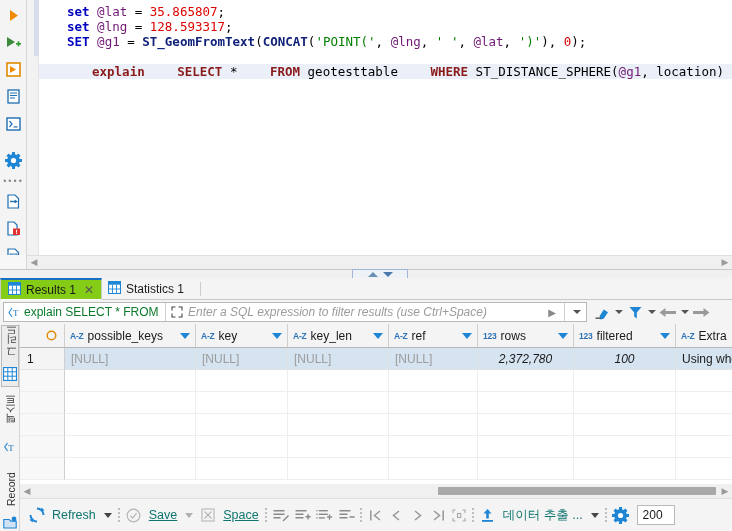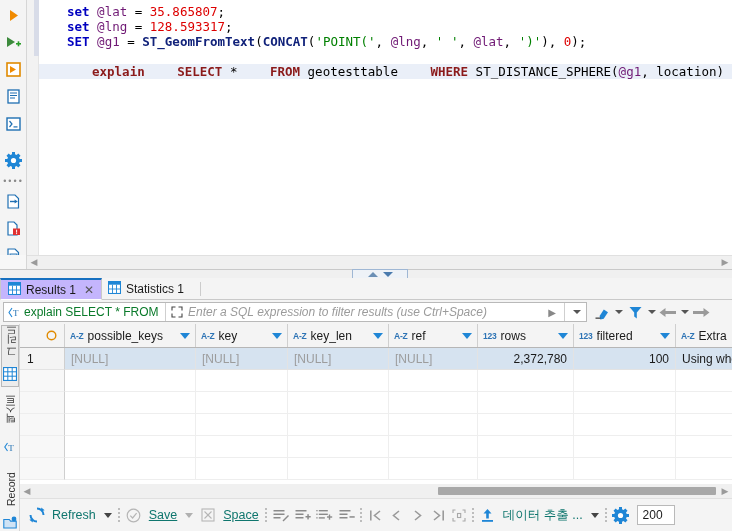--- a/index.html
+++ b/index.html
@@ -106,21 +106,21 @@
     background: #f4f4f4;
     border-bottom: 1px solid #c9c9c9;
   }
   .tab {
     position: absolute; top: 0; height: 22px;
     display: flex; align-items: center; gap: 5px;
     padding: 0 7px;
     font-size: 12px; color: #1a1a1a;
   }
   .tab.active {
-    background: #c4b5fd;
+    background: #84cc16;
     border-top: 2px solid #1670c0;
     border-left: 1px solid #c9c9c9;
     border-right: 1px solid #c9c9c9;
     border-bottom: 1px solid #ffffff;
     z-index: 2;
   }
   .tab .closex { color: #555; font-size: 12px; margin-left: 3px; }
   .tab-sep { position:absolute; top:4px; height:14px; width:1px; background:#cccccc; }
 
   
@@ -193,21 +193,21 @@
   .gr-num {
     width: 45px; flex: 0 0 45px;
     background: #f4f4f4; border-right: 1px solid #cfcfcf; border-bottom: 1px solid #e3e3e3;
     display:flex; align-items:center; padding-left: 7px; font-size: 12px;
   }
   .gr-cell {
     border-right: 1px solid #e3e3e3; border-bottom: 1px solid #e3e3e3;
     display:flex; align-items:center; padding: 0 6px;
     font-size: 12px; white-space: nowrap; overflow: hidden;
   }
-  .gr-cell.right { justify-content: flex-end; }
+  .gr-cell.right { justify-content: center; font-style: italic; }
   .nullval { color: #9c9c9c; }
 
   .grid-empty { display:flex; height:22px; }
   .ge-num { width:45px; flex:0 0 45px; background:#f8f8f8; border-right:1px solid #cfcfcf; border-bottom:1px solid #eeeeee; }
   .ge-cell { border-right:1px solid #eeeeee; border-bottom:1px solid #eeeeee; }
 
   
   .grid-hscroll {
     position: absolute; left: 20px; top: 206px; right: 0; height: 14px;
     background: #f0f0f0;

